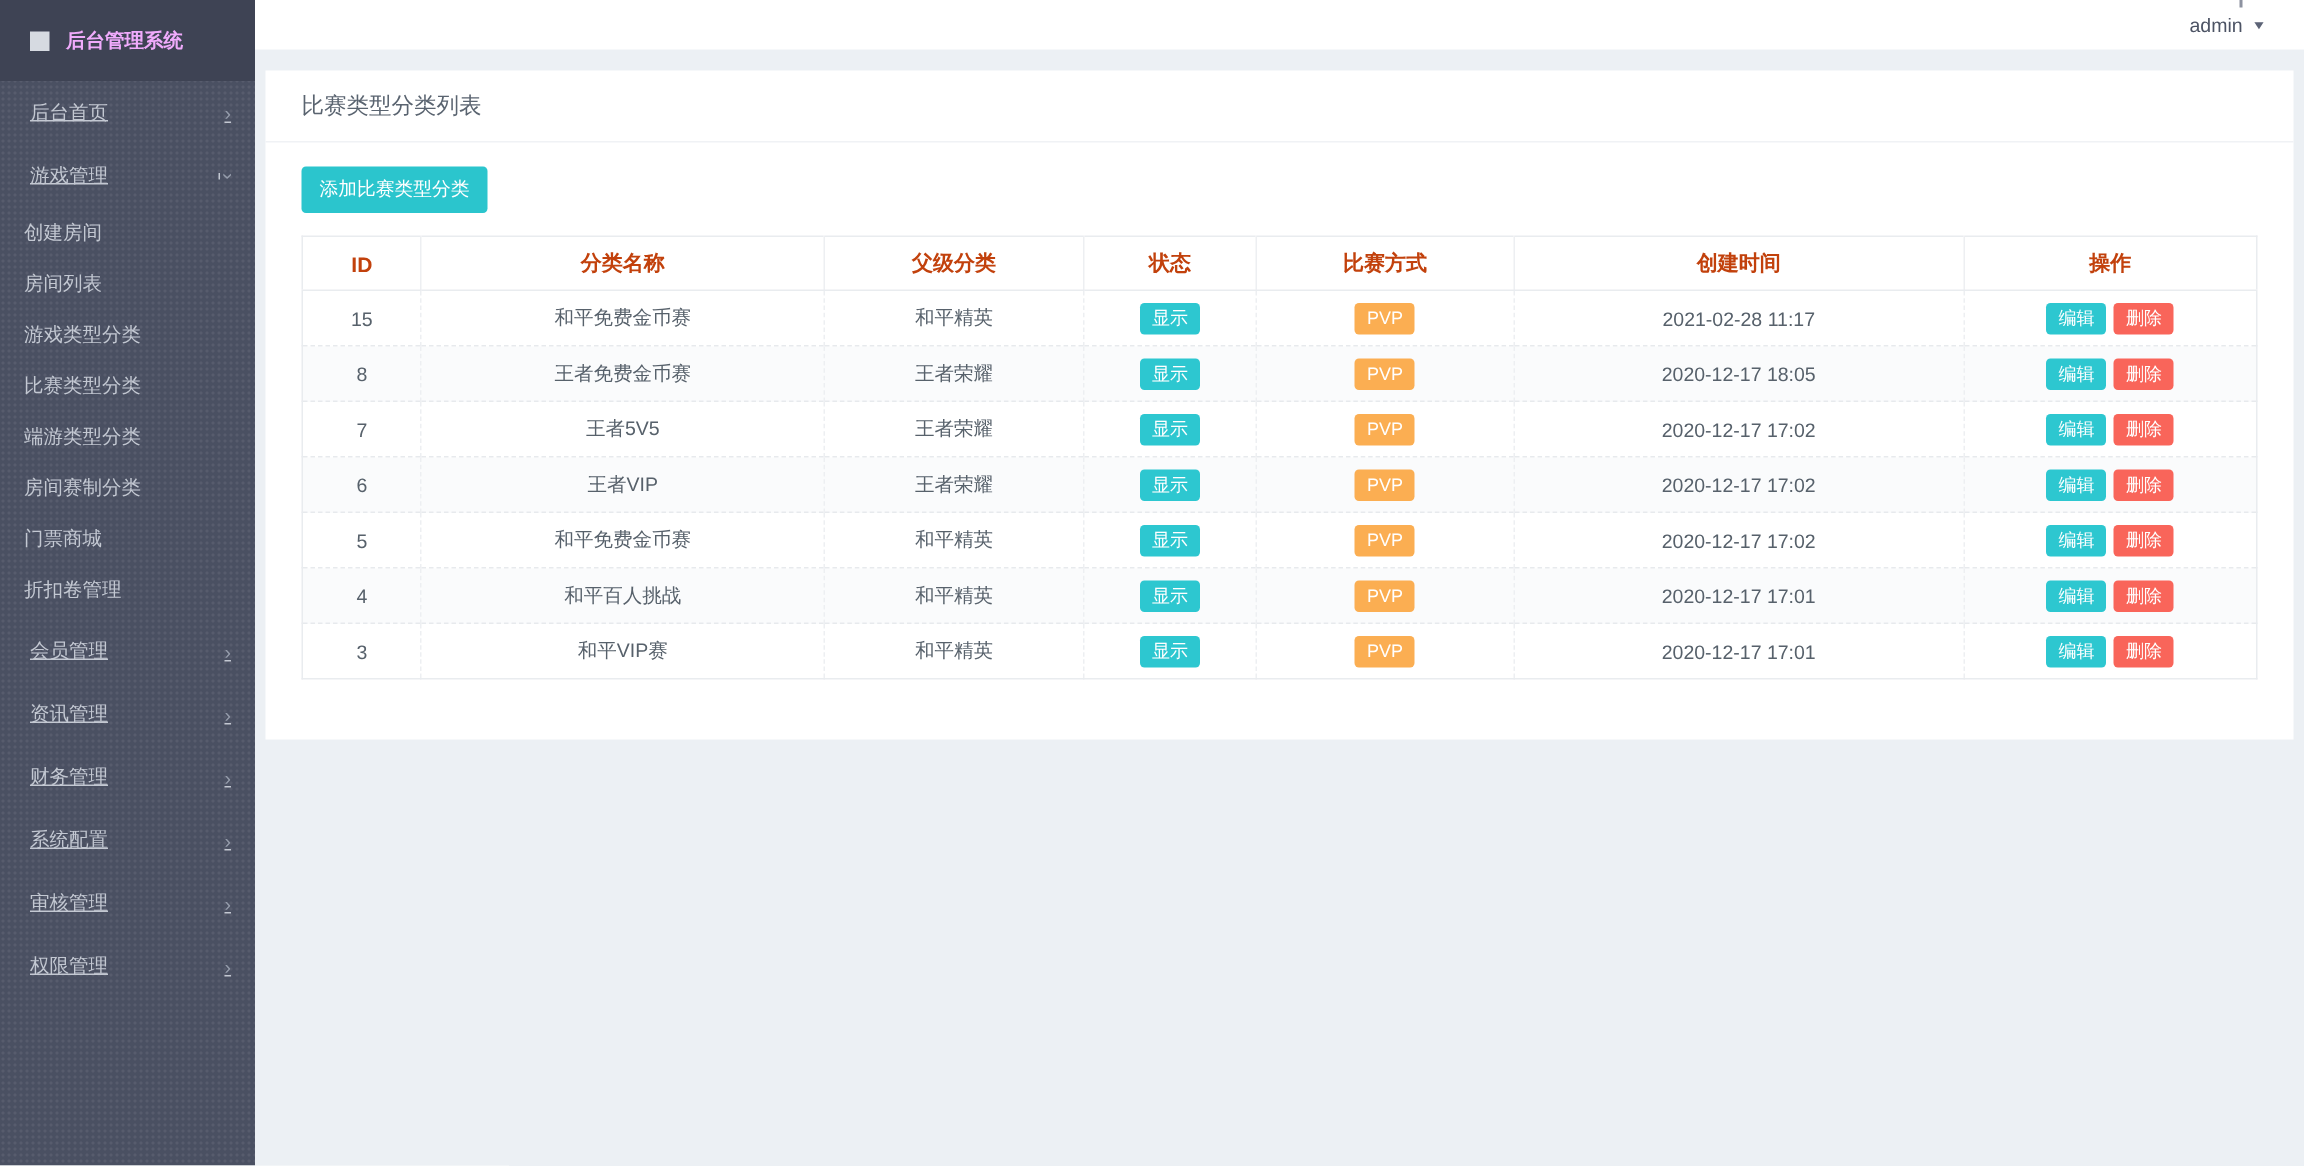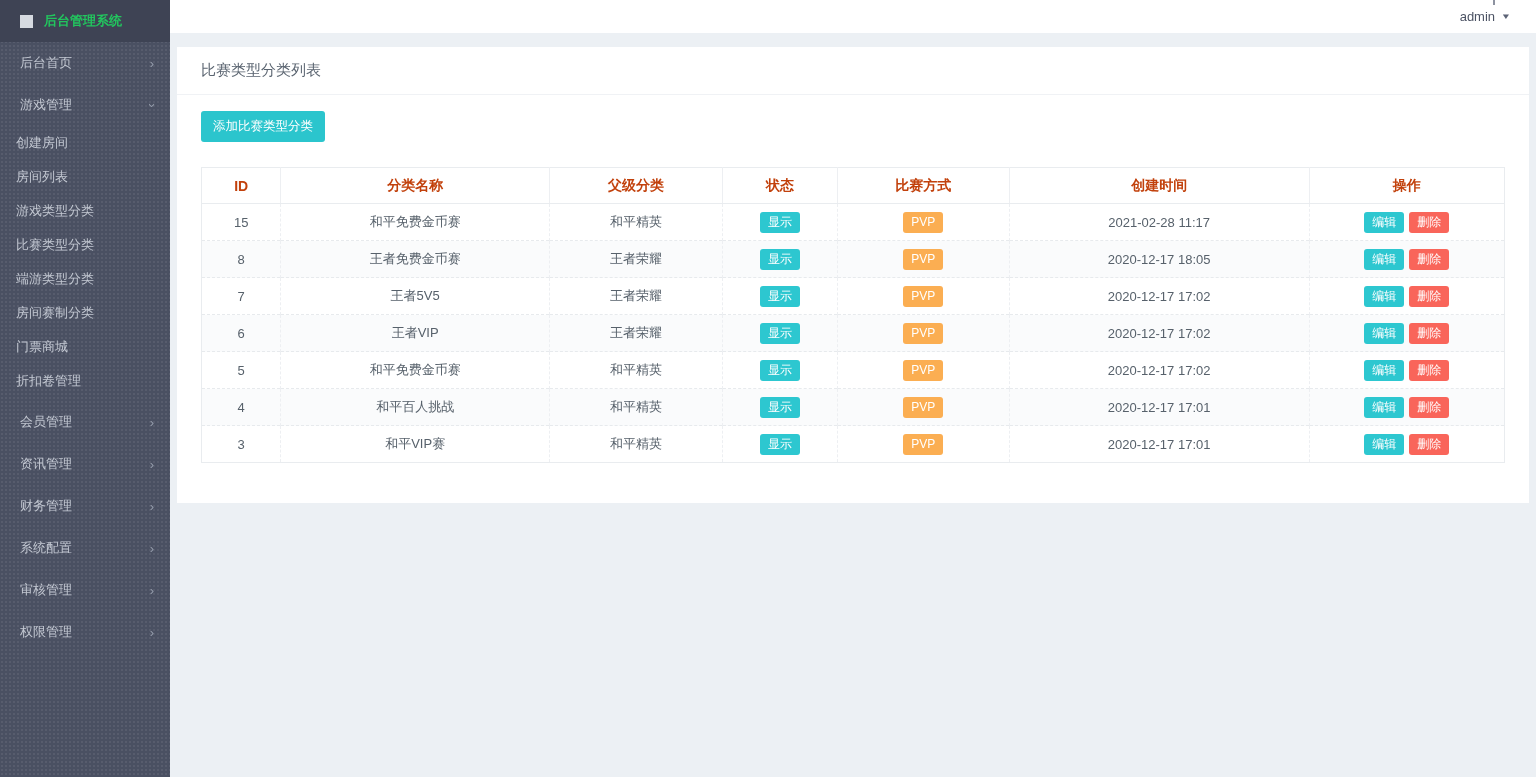--- a/index.html
+++ b/index.html
@@ -9,28 +9,28 @@
   .app { display:flex; width:100%; height:100%; }
 
   
   .sidebar {
     width:170px; min-width:170px; height:100%;
     background-color:#4a5062;
     background-image: radial-gradient(rgba(255,255,255,.07) 1px, transparent 1.1px);
     background-size:4px 4px;
   }
   .sidebar-header {
-    height:42px; background:#3e4354; display:flex; align-items:center;
-    padding-left:20px; gap:11px; color:#22c55e; font-size:13px; font-weight:bold;
+    height:54px; background:#3e4354; display:flex; align-items:center;
+    padding-left:20px; gap:11px; color:#f0abfc; font-size:13px; font-weight:bold;
   }
   .logo-square { width:13px; height:13px; background:#d6dae1; flex:0 0 auto; }
   .menu { padding-top:0; }
   .menu-item {
     height:42px; display:flex; align-items:center; justify-content:space-between;
-    padding:0 16px 0 20px; color:#c3c8d2; font-size:13px; cursor:pointer;
+    padding:0 16px 0 20px; color:#c3c8d2; font-size:13px; cursor:pointer;text-decoration:underline;
   }
   .chev { color:#959cab; font-size:13px; line-height:1; display:inline-block; }
   .chev.down { transform:rotate(90deg); }
   .submenu { padding-bottom:3px; }
   .submenu-item {
     height:34px; display:flex; align-items:center; padding-left:16px;
     color:#c3c8d2; font-size:13px; cursor:pointer;
   }
 
   
@@ -44,21 +44,21 @@
   .caret { font-size:8px; color:#5c6376; transform:scaleX(1.3); }
 
   .content { flex:1; background:#ecf0f4; padding:14px 7px 0 7px; overflow:hidden; }
   .card { background:#fff; }
   .card-header { padding:14px 24px; border-bottom:1px solid #f0f2f5; }
   .page-title { font-size:15px; color:#5a6470; }
   .card-body { padding:16px 24px 40px 24px; }
 
   .add-btn {
     background:#2bc5cd; color:#fff; border:none; border-radius:3px;
-    font-size:12.5px; padding:7px 12px; cursor:pointer; margin-bottom:25px;
+    font-size:12.5px; padding:7px 12px; cursor:pointer; margin-bottom:15px;
     font-family:"Liberation Sans", sans-serif;
   }
 
   
   table { width:100%; border-collapse:collapse; border:1px solid #e9ecef; table-layout:fixed; }
   col.c-id     { width:6.1%; }
   col.c-name   { width:20.6%; }
   col.c-parent { width:13.3%; }
   col.c-status { width:8.8%; }
   col.c-mode   { width:13.2%; }

